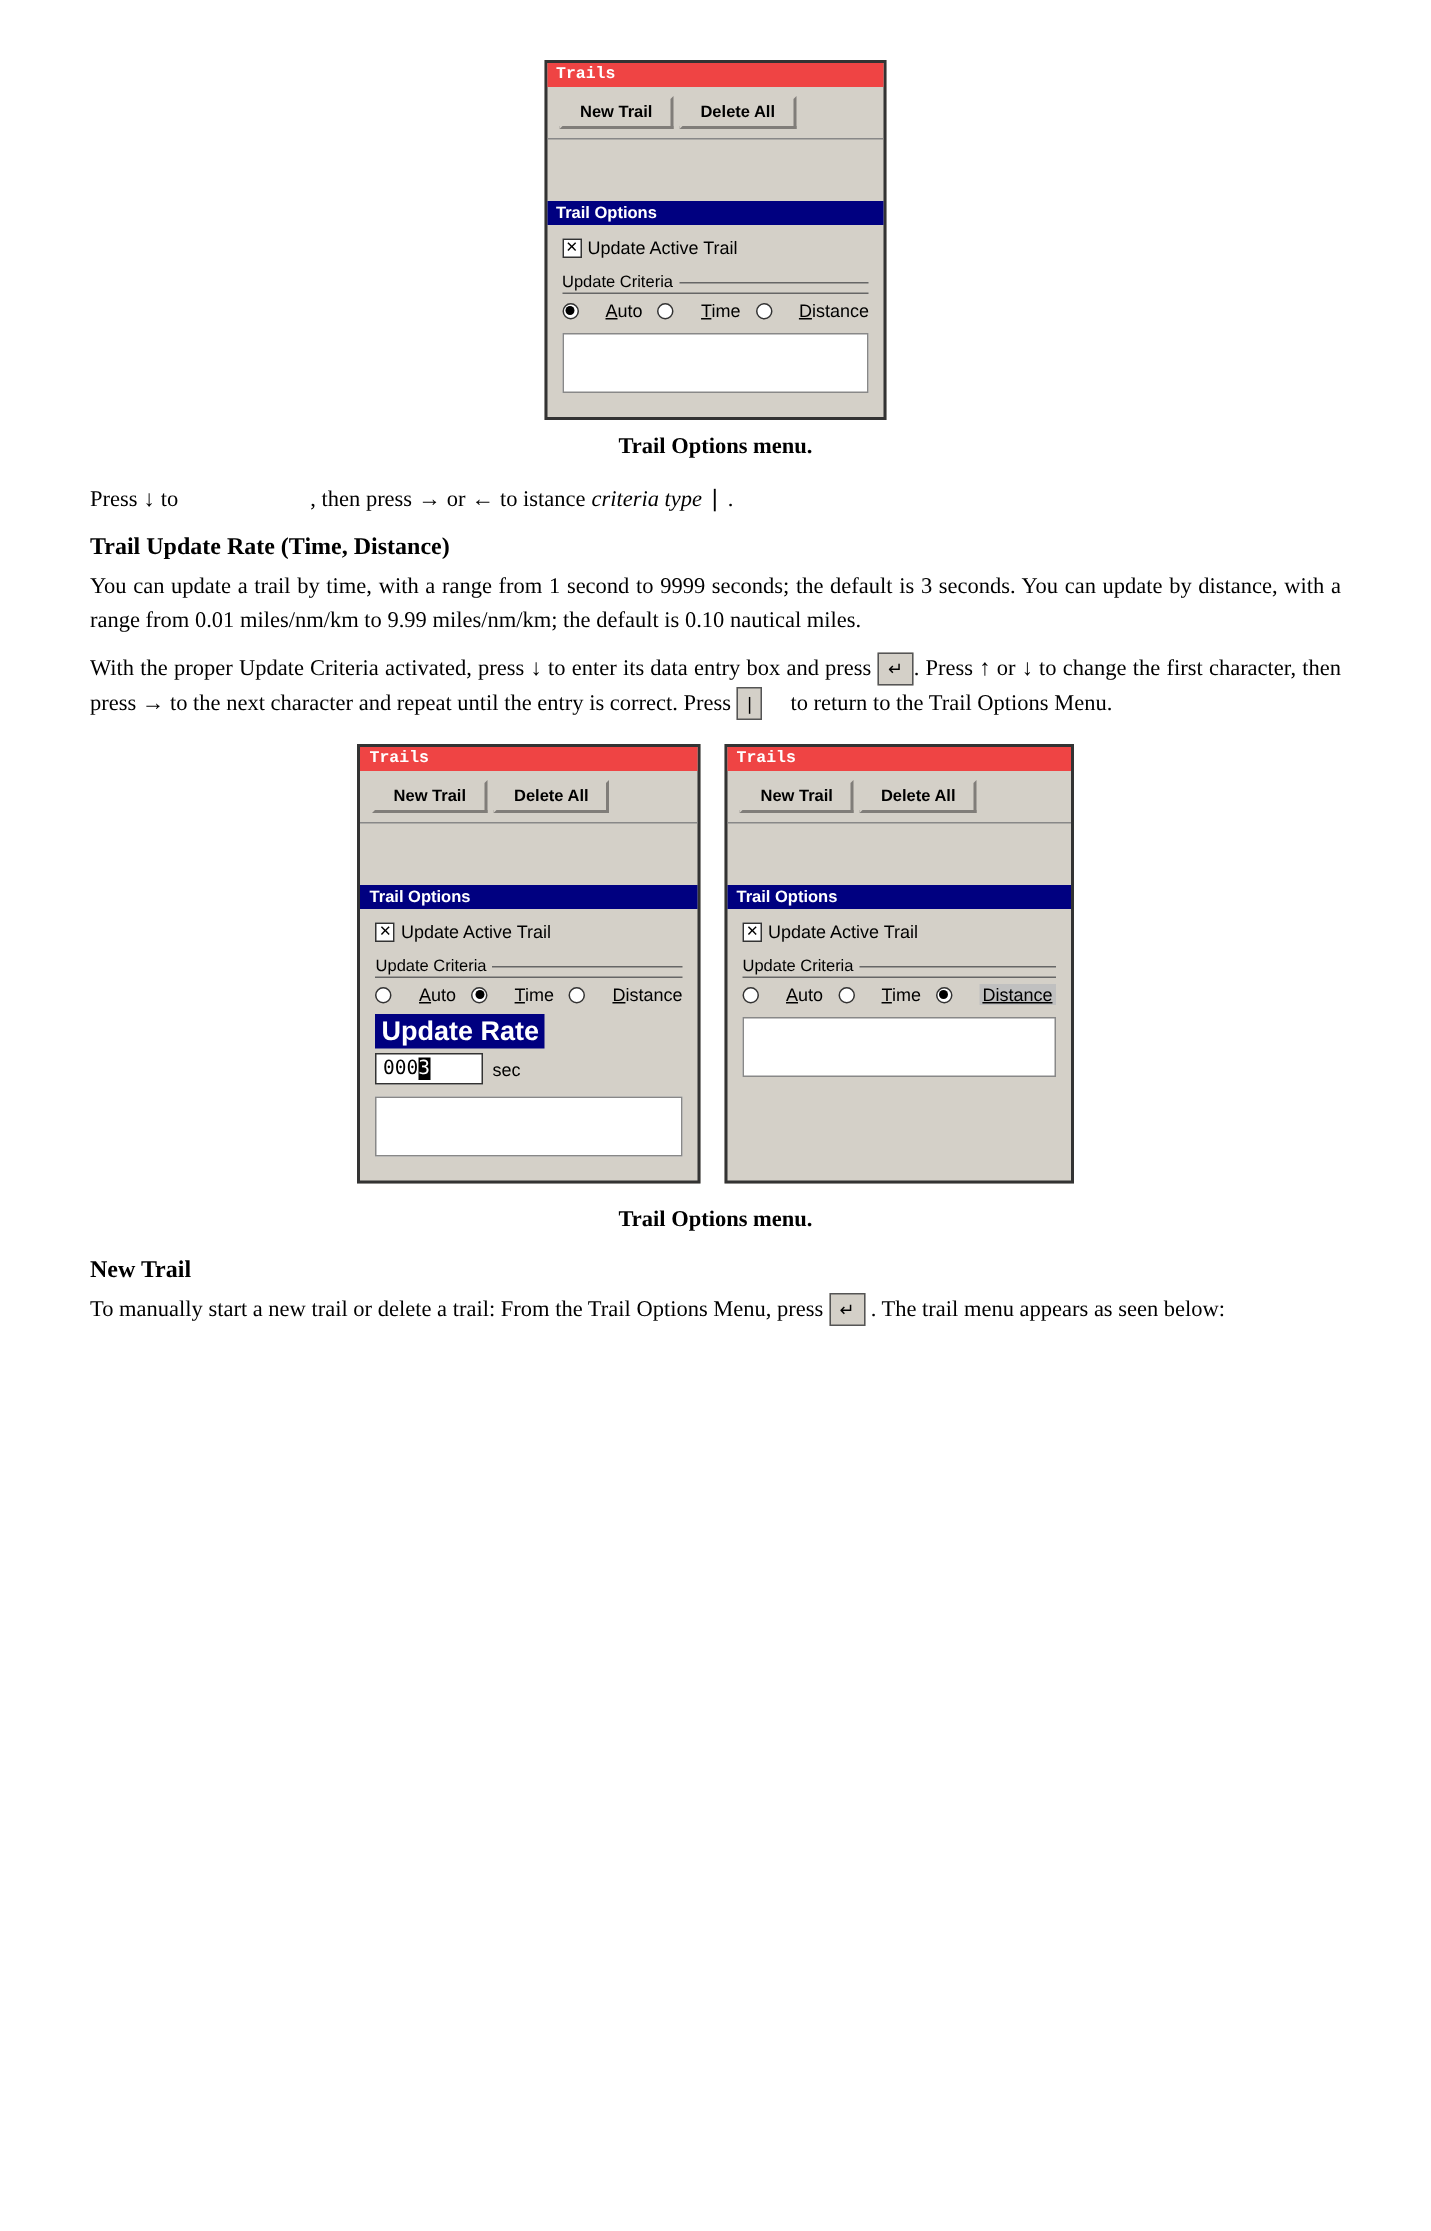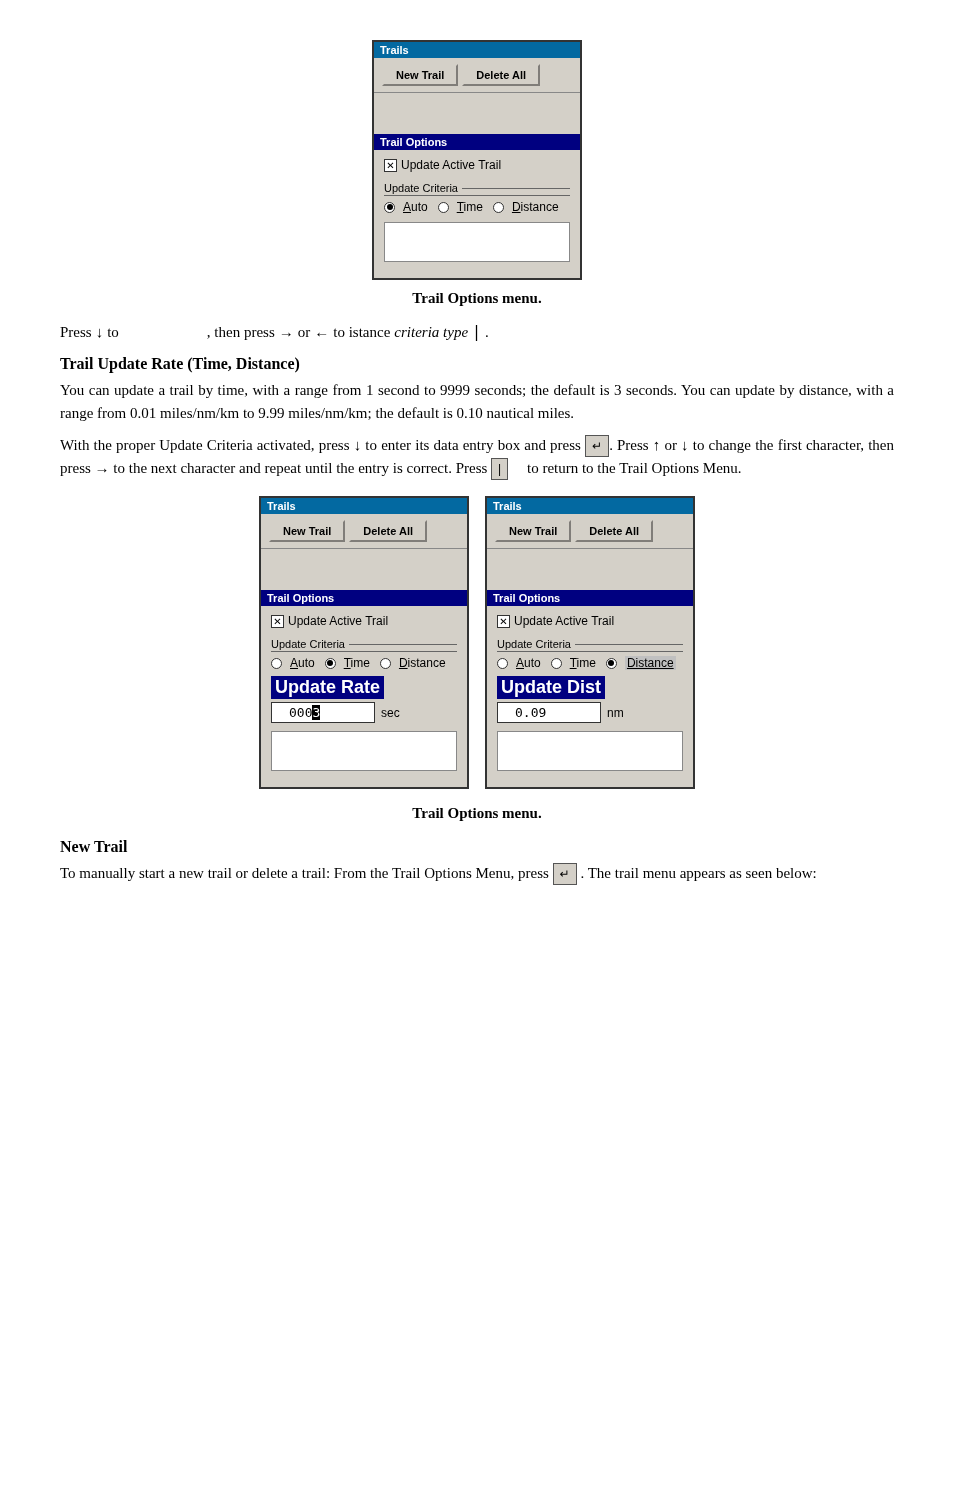--- a/index.html
+++ b/index.html
@@ -16,25 +16,26 @@
     
     .trails-dialog {
       border: 2px solid #333;
       background: #d4d0c8;
       display: inline-block;
       min-width: 210px;
       font-family: Arial, sans-serif;
       font-size: 12px;
     }
     .trails-title-bar {
-      background: #0369a1;
+      background: #ef4444;
       color: white;
       font-weight: bold;
       padding: 2px 6px;
       font-size: 11px;
+      font-family: Liberation Mono, monospace;
     }
     .trails-buttons-row {
       display: flex;
       padding: 6px 8px;
       gap: 4px;
       border-bottom: 1px solid #888;
     }
     .trails-btn {
       border: 2px outset #d4d0c8;
       background: #d4d0c8;
@@ -93,21 +94,21 @@
     .radio-row {
       display: flex;
       align-items: center;
       gap: 10px;
       margin-top: 4px;
       font-size: 12px;
     }
     .radio-option {
       display: flex;
       align-items: center;
-      gap: 8px;
+      gap: 18px;
     }
     .radio-circle {
       width: 11px;
       height: 11px;
       border: 1px solid #333;
       border-radius: 50%;
       background: white;
       display: flex;
       align-items: center;
       justify-content: center;
@@ -142,22 +143,22 @@
     .update-rate-row {
       display: flex;
       align-items: center;
       gap: 6px;
     }
     .update-rate-input {
       border: 1px solid #333;
       background: white;
       font-family: monospace;
       font-size: 13px;
-      padding: 2px 17px;
-      width: 104px;
+      padding: 2px 4px;
+      width: 72px;
     }
     .update-rate-cursor {
       background: #000;
       color: white;
     }
     .unit-label {
       font-size: 12px;
     }
 
     
@@ -351,27 +352,20 @@
             <span><span class="radio-label-underline">T</span>ime</span>
           </div>
           <div class="radio-option">
             <div class="radio-circle">
                 <div class="radio-filled"></div>
               </div>
             <span style="text-decoration: underline; background:#c0c0c0; padding: 0 2px;">Distance</span>
           </div>
         </div>
       </div>
-      <div class="update-rate-section">
-        <div class="update-rate-label">Update Dist</div>
-        <div class="update-rate-row">
-          <div class="update-rate-input">0.09</div>
-          <span class="unit-label">nm</span>
-        </div>
-      </div>
       <div class="dialog-empty-box"></div>
     </div>
   </div>
 
 </div>
 
 <div class="caption-center">Trail Options menu.</div>
 
 <h2>New Trail</h2>
 <p>

